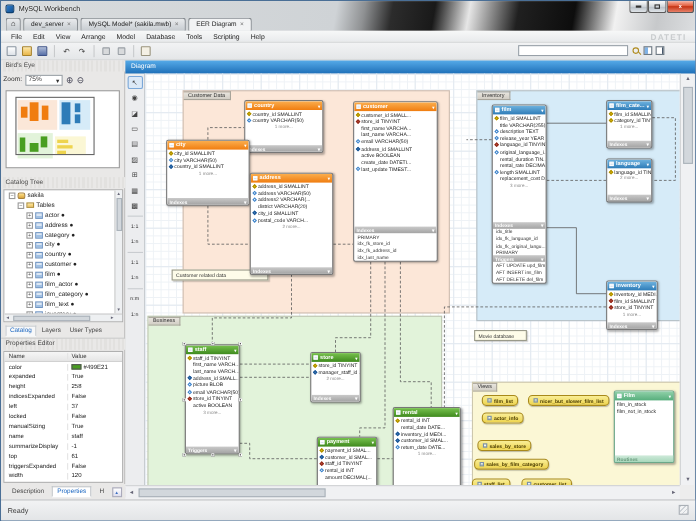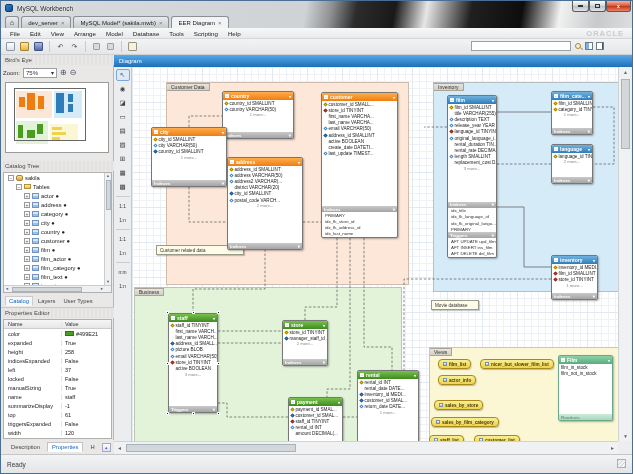--- a/index.html
+++ b/index.html
@@ -171,21 +171,21 @@
     <span class="mitem">File</span>
     <span class="mitem">Edit</span>
     <span class="mitem">View</span>
     <span class="mitem">Arrange</span>
     <span class="mitem">Model</span>
     <span class="mitem">Database</span>
     <span class="mitem">Tools</span>
     <span class="mitem">Scripting</span>
     <span class="mitem">Help</span>
   </div>
-<div id="watermark" class="abs">ORACLE</div>
+<div id="watermark" class="abs">DATETI</div>
 
 <div id="toolbar" class="abs">
     <div class="tbtn ic-new">
       <span class="chip"></span>
     </div>
     <div class="tbtn ic-open">
       <span class="chip"></span>
     </div>
     <div class="tbtn ic-save">
       <span class="chip"></span>

